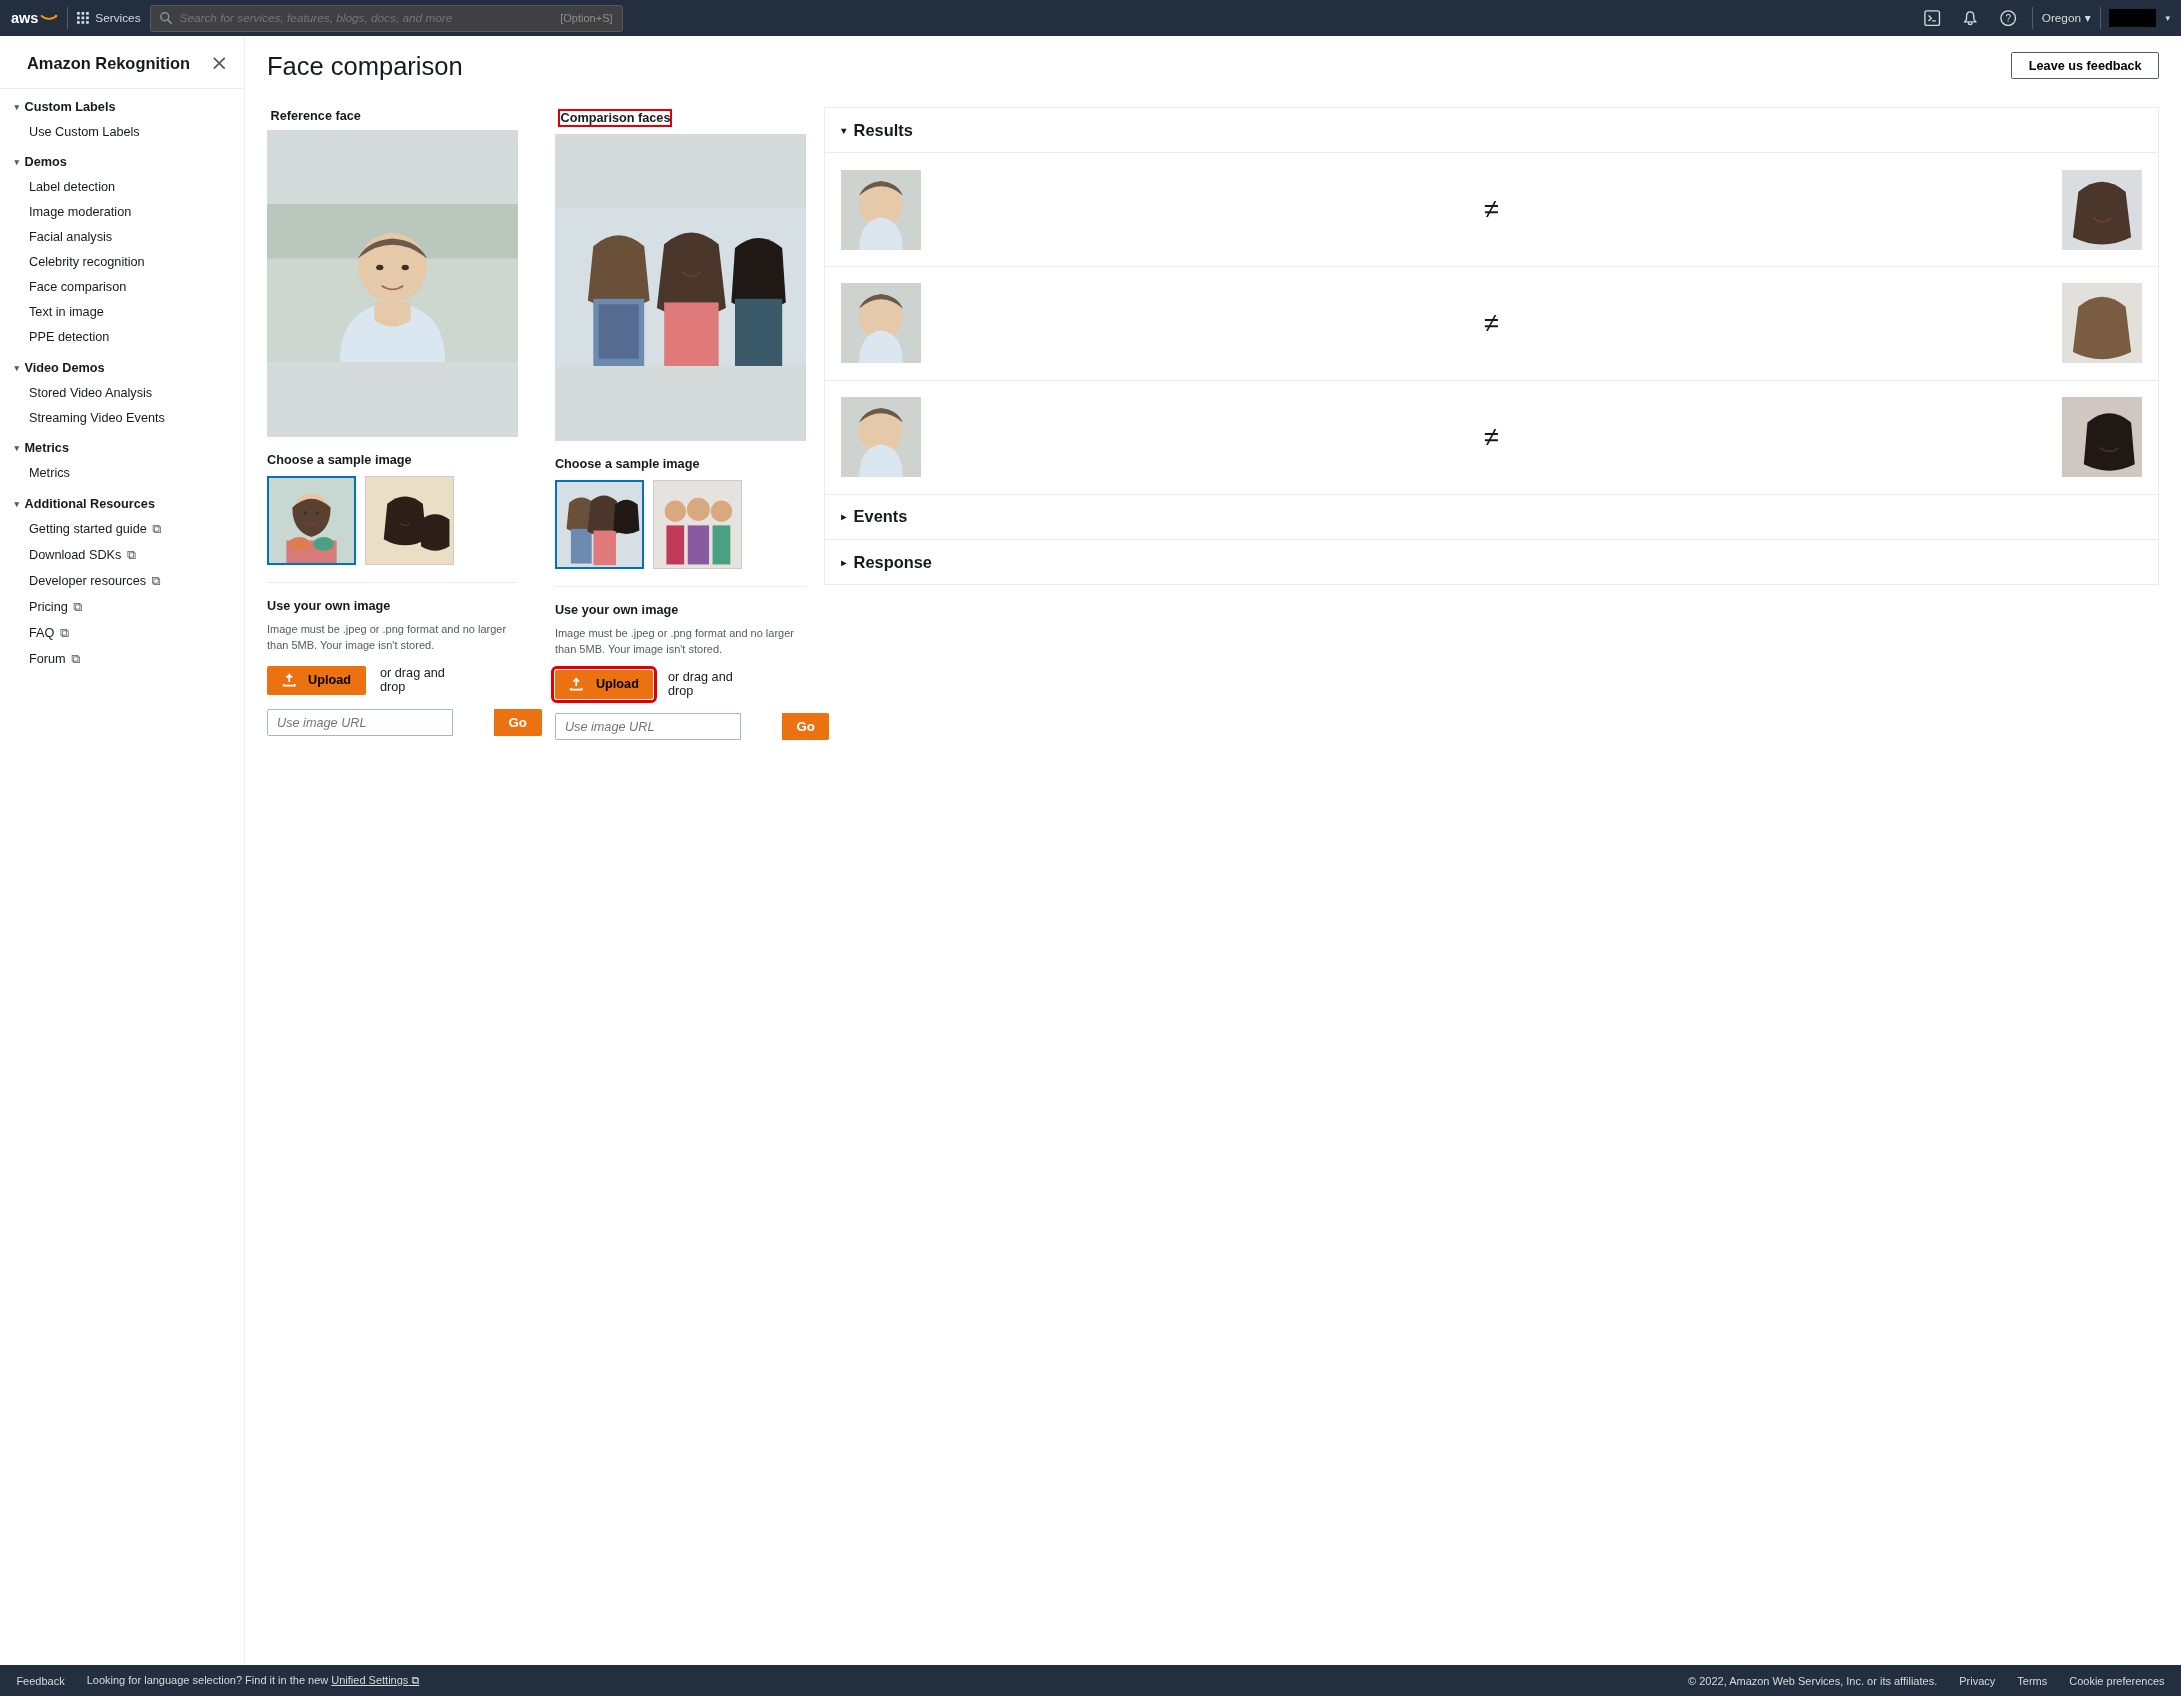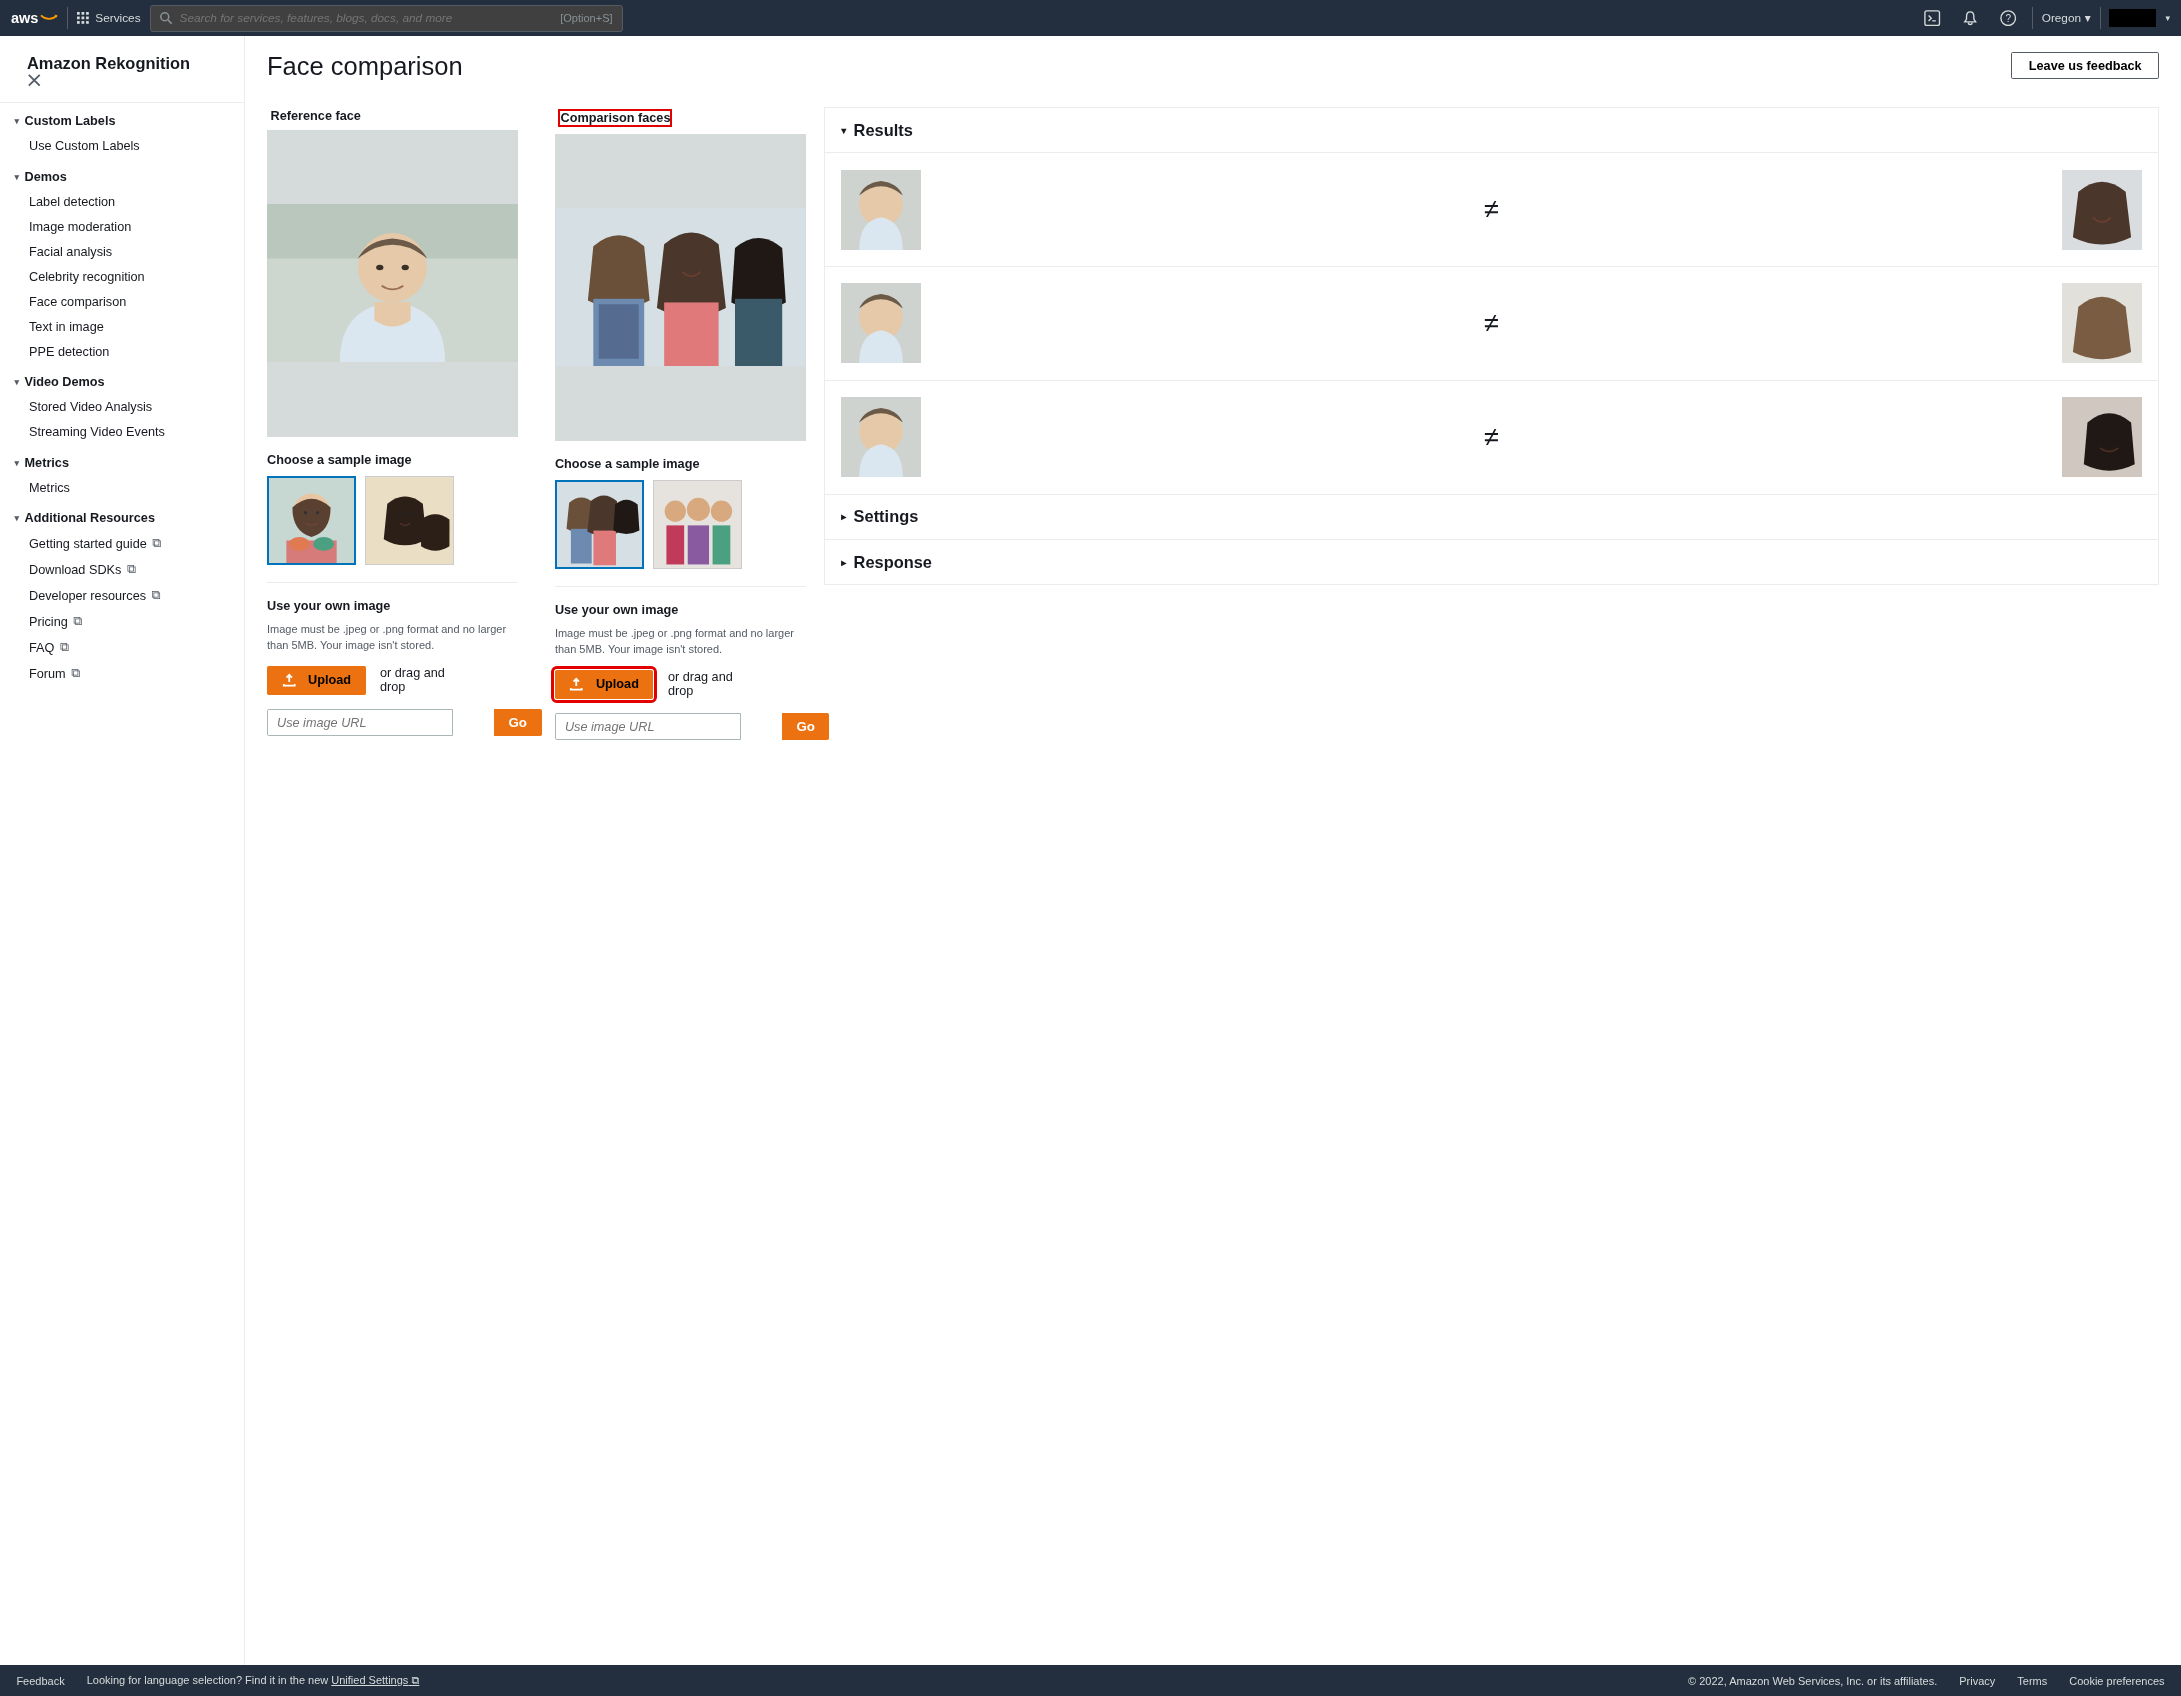--- a/index.html
+++ b/index.html
@@ -14,21 +14,21 @@
   .topnav .search input { flex:1; background:transparent; border:none; color:#d5dbdb; outline:none; font-style:italic; font-size:11.8px;}
   .topnav .shortcut { color:#879196; font-size:11px; }
   .topnav .spacer { flex:1; }
   .topnav .icon-btn { width:29px; display:flex; justify-content:center; }
   .topnav .region { font-size:11.8px; display:flex; align-items:center; gap:3.6px; }
   .topnav .account { width:47px; height:18px; background:#000; }
 
   
   .page { display:flex; min-height: calc(100vh - 36px - 31px); }
   .sidebar { width: 245px; border-right:0.9px solid #eaeded; padding: 0; }
-  .sidebar .side-header { display:flex; justify-content:space-between; padding: 18px 18px 14.5px 27px; border-bottom:0.9px solid #eaeded;flex-direction:column;}
+  .sidebar .side-header { display:flex; justify-content:space-between; align-items:center; padding: 18px 18px 14.5px 27px; border-bottom:0.9px solid #eaeded;}
   .sidebar .side-header h2 { font-size:16.4px; font-weight:700; }
   .sidebar .section-title { font-weight:700; font-size:12.7px; padding: 11px 18px 5.5px 14.5px; display:flex; align-items:center; gap:5.5px;}
   .sidebar .section-title::before { content:"▾"; font-size:9px; color:#545b64; }
   .sidebar a.navitem { display:flex; align-items:center; gap:5.5px; padding: 5.5px 18px 5.5px 29px; color:#16191f; text-decoration:none; font-size:12.7px;}
   .ext-icon { color:#545b64; }
 
   
   .main { flex:1; padding: 16.4px 22px; }
   .main-header { display:flex; justify-content:space-between; align-items:flex-start; }
   .main-header h1 { font-size:25.5px; font-weight:400; }
@@ -388,21 +388,21 @@
           <div class="neq">≠</div>
           <div class="face">
               <svg viewBox="0 0 88 88">
                 <rect width="88" height="88" fill="#d0c8c0"></rect>
                 <circle cx="52" cy="46" r="24" fill="#c99a73"></circle>
                 <path d="M28 28 q24 -20 48 0 l4 46 q-28 14 -56 0 Z" fill="#1f1814"></path>
                 <path d="M42 56 q10 8 20 0" stroke="#4a2e22" stroke-width="2" fill="none"></path>
               </svg>
             </div>
         </div>
-        <div class="accordion">Settings</div>
+        <div class="accordion">Events</div>
         <div class="accordion">Response</div>
       </div>
     </div>
   </main>
 </div>
 
 <div class="footer">
   <a href="#">Feedback</a>
   <span class="unified">
     <span>Looking for language selection? Find it in the new </span><a href="#"><span>Unified Settings</span> ⧉</a>

